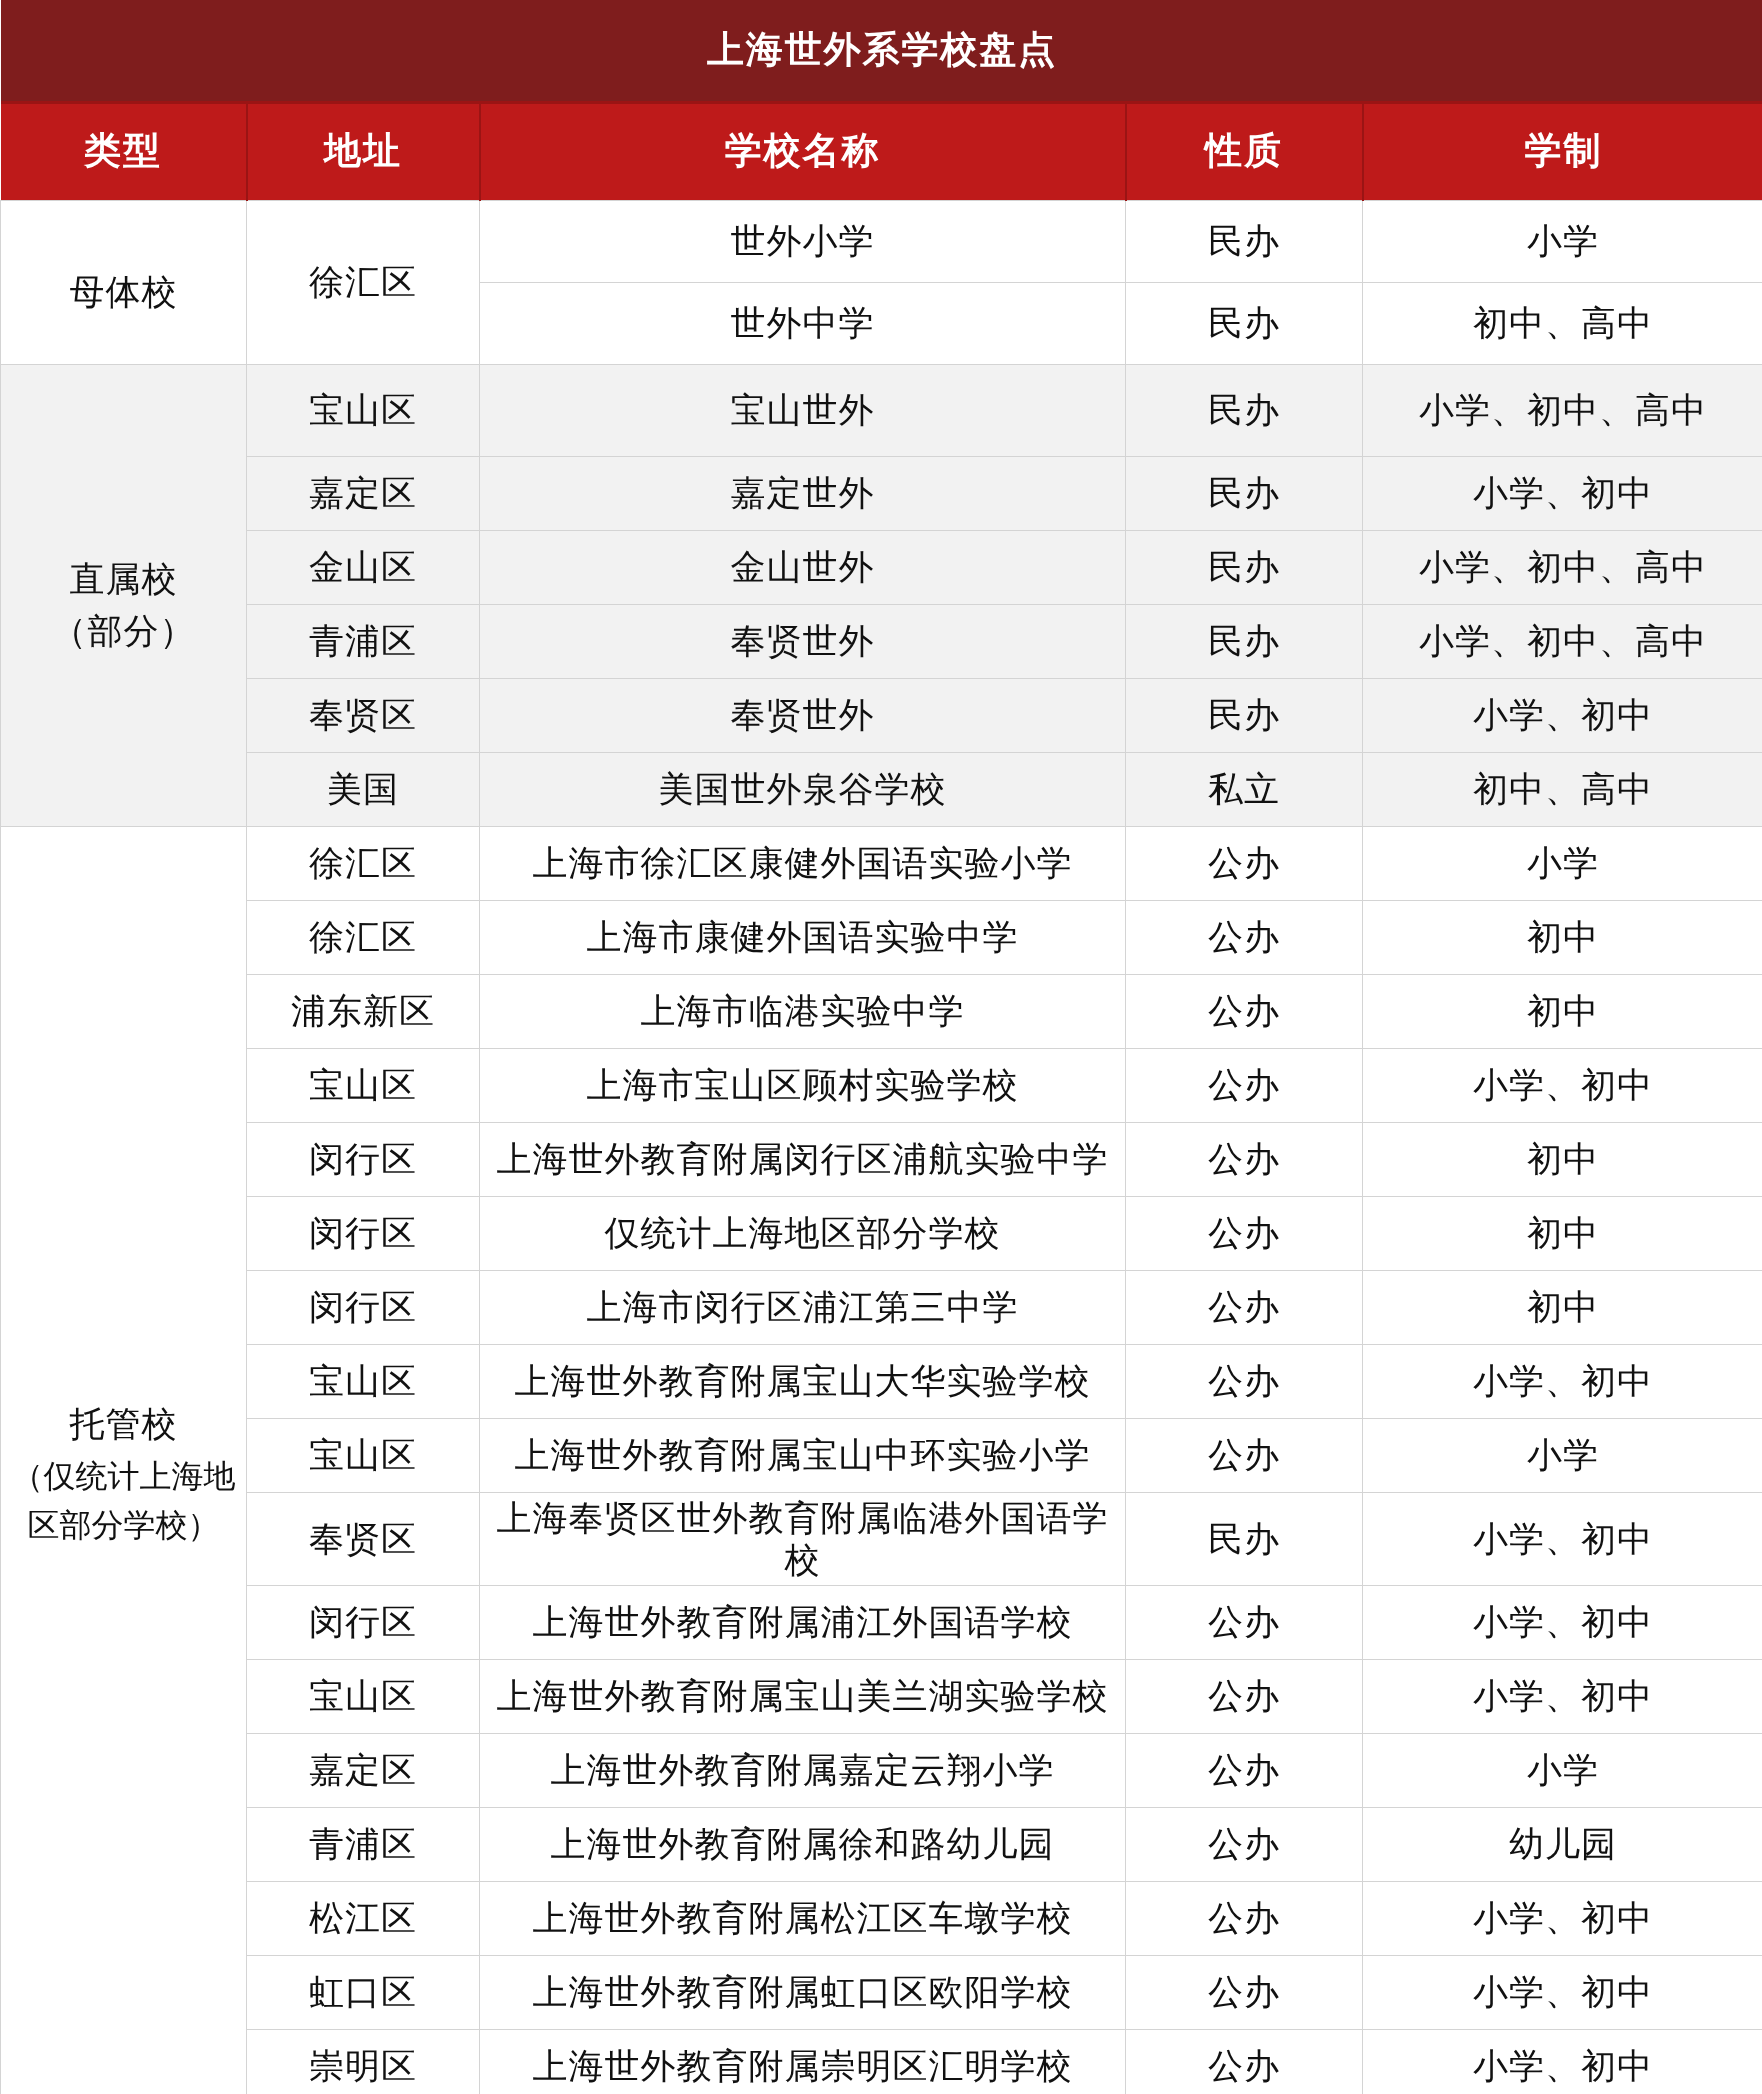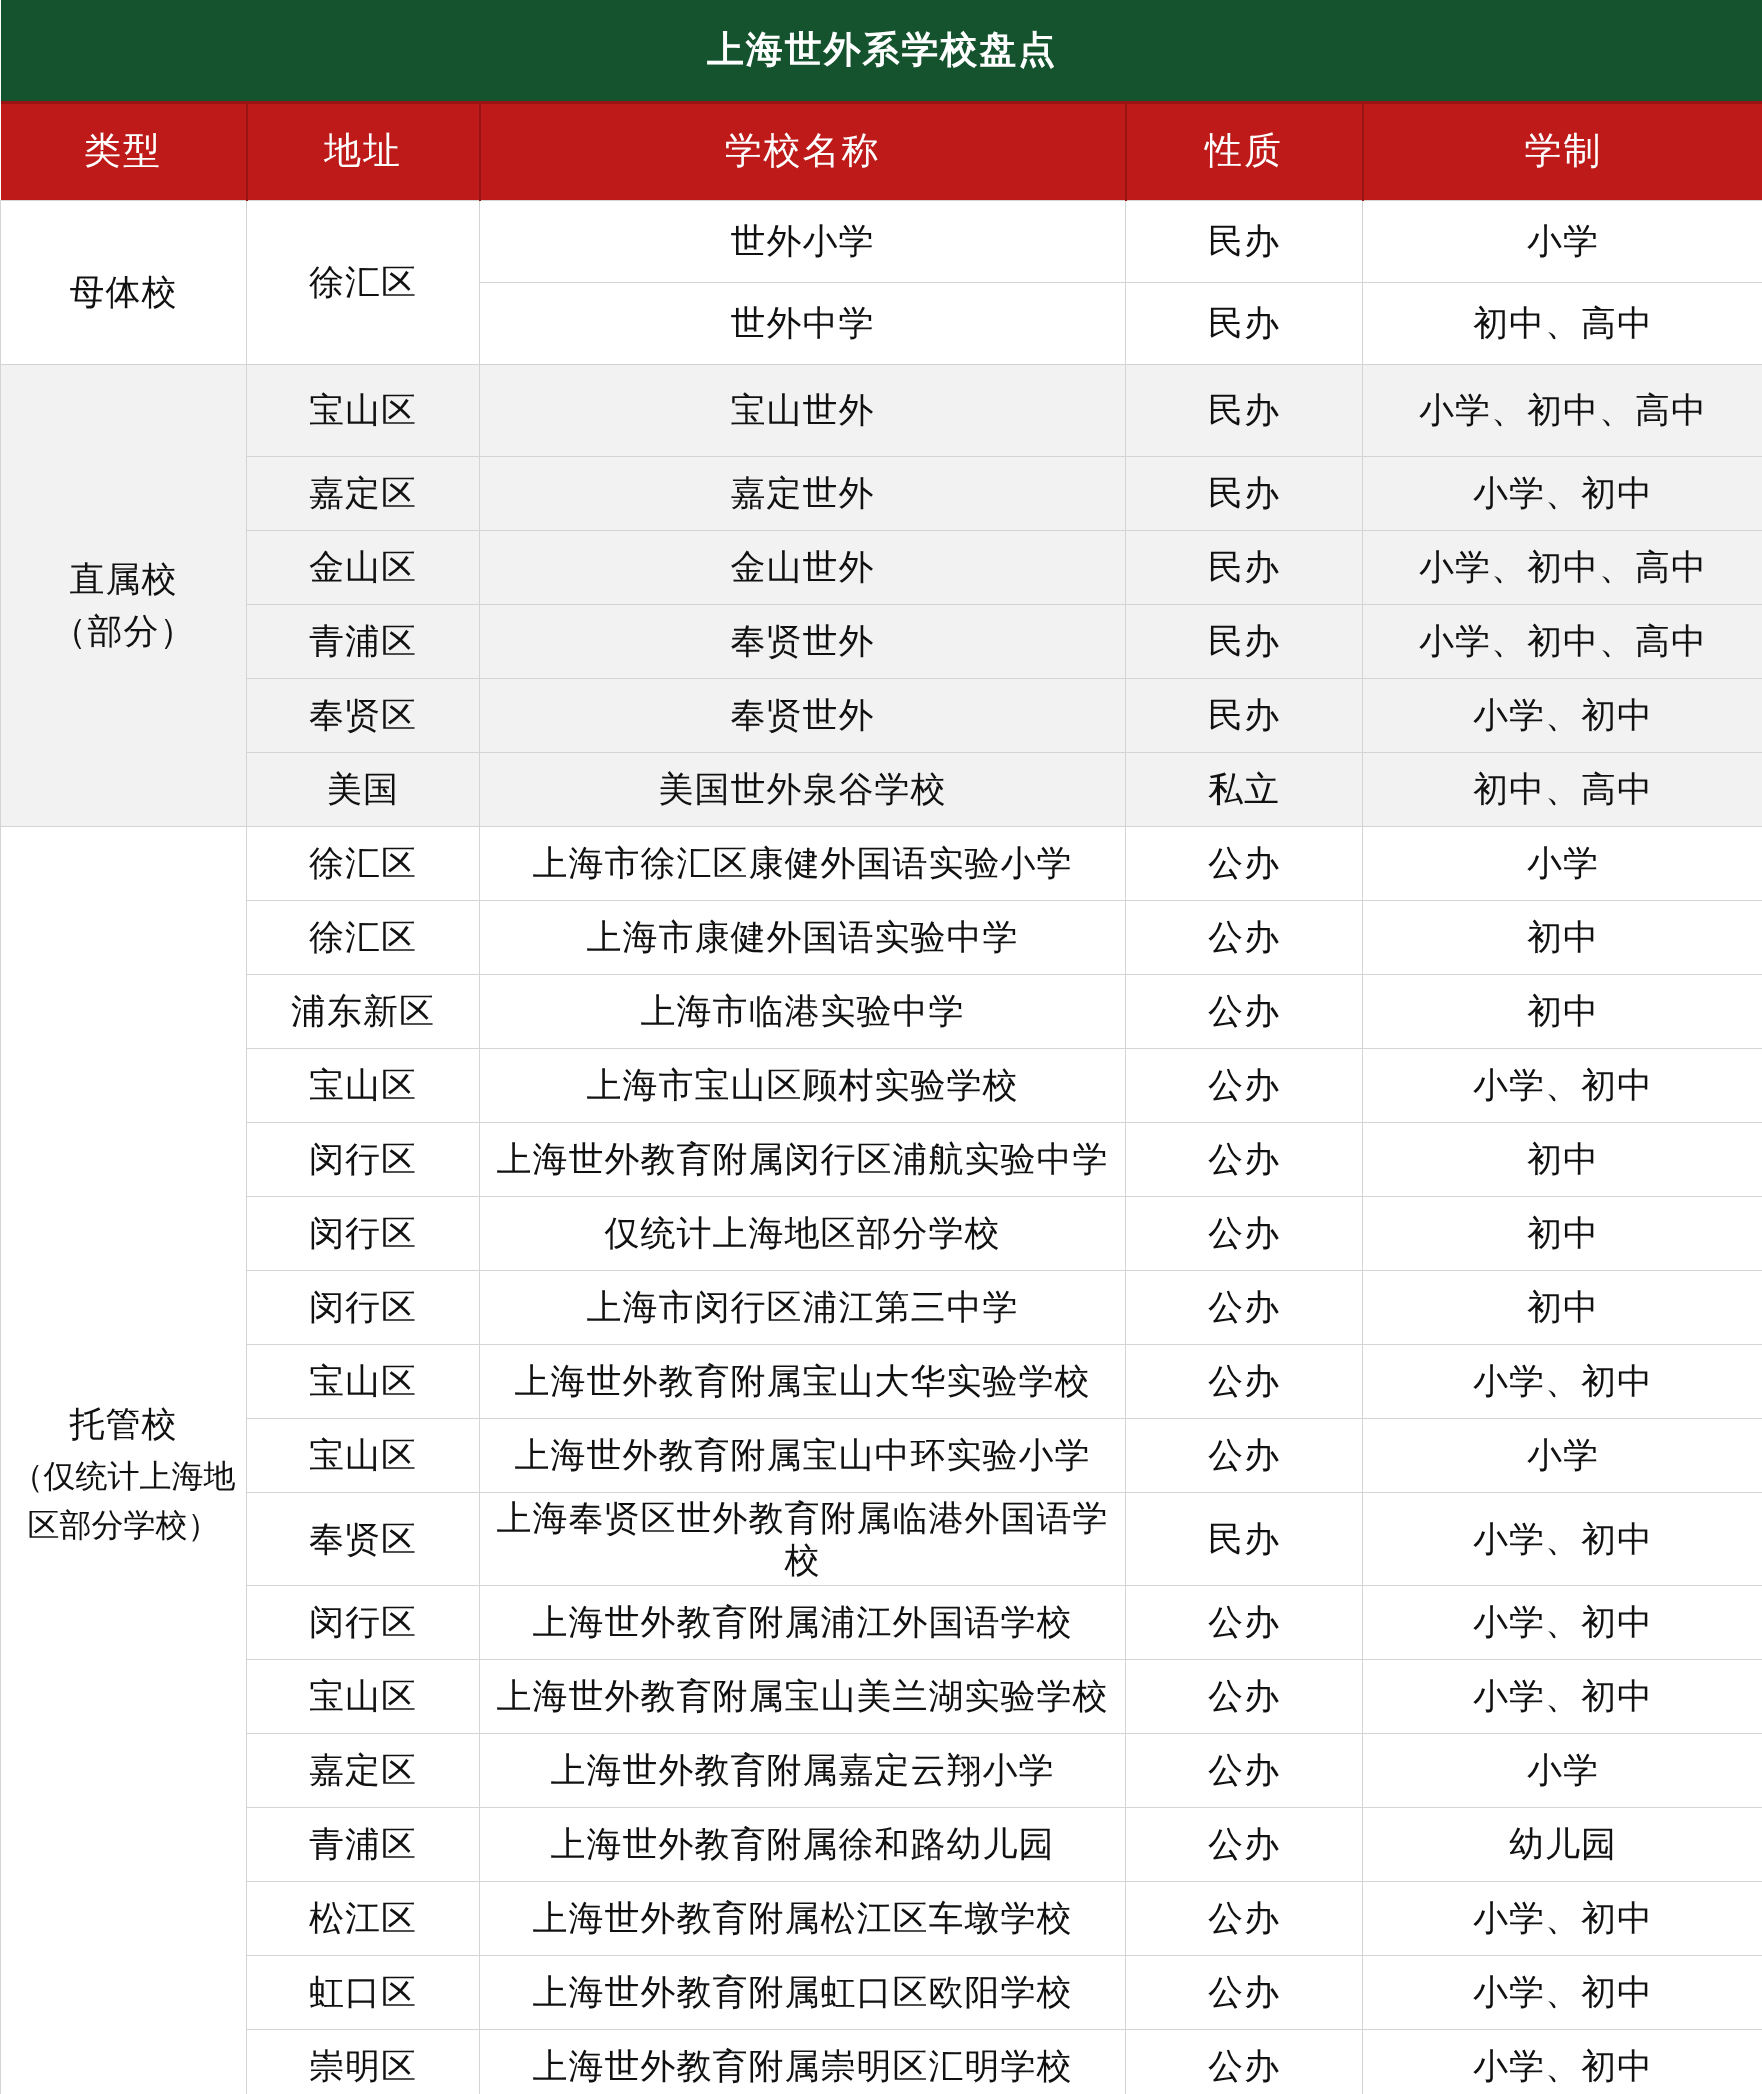--- a/index.html
+++ b/index.html
@@ -6,23 +6,23 @@
   body{width:1762px;height:2094px;overflow:hidden;
        font-family:"Liberation Sans",sans-serif;color:#111111;}
   table.school-table{width:1762px;border-collapse:collapse;table-layout:fixed;}
   col.c-type{width:246px;} col.c-addr{width:233px;} col.c-school{width:646px;}
   col.c-nature{width:237px;} col.c-system{width:401px;}
 
   td,th{border:1.9px solid #d4d4d4;text-align:center;vertical-align:middle;
         padding:1.9px 9.7px;font-size:35px;letter-spacing:1px;line-height:1.2;
         word-break:break-all;}
 
-  tr.title-row td{background:#14532d;color:#ffffff;font-size:37px;font-weight:bold;
+  tr.title-row td{background:#7f1d1d;color:#ffffff;font-size:37px;font-weight:bold;
         border:none;border-bottom:3.9px solid #9b1414;height:97px;letter-spacing:1.9px;}
-  tr.header-row th{background:#be1a1a;color:#ffffff;font-size:37px;font-weight:normal;
+  tr.header-row th{background:#be1a1a;color:#ffffff;font-size:37px;font-weight:bold;
         border:none;border-left:2.9px solid #9b1414;height:92px;letter-spacing:1.9px;}
   tr.header-row th:first-child{border-left:none;}
 
   tr.rh-a{height:82px;}    
   tr.rh-b{height:92px;}    
   tr.rh{height:74px;}      
   tr.rh-tall{height:93px;} 
 
   tr.g2 td{background:#f2f2f2;}
 

